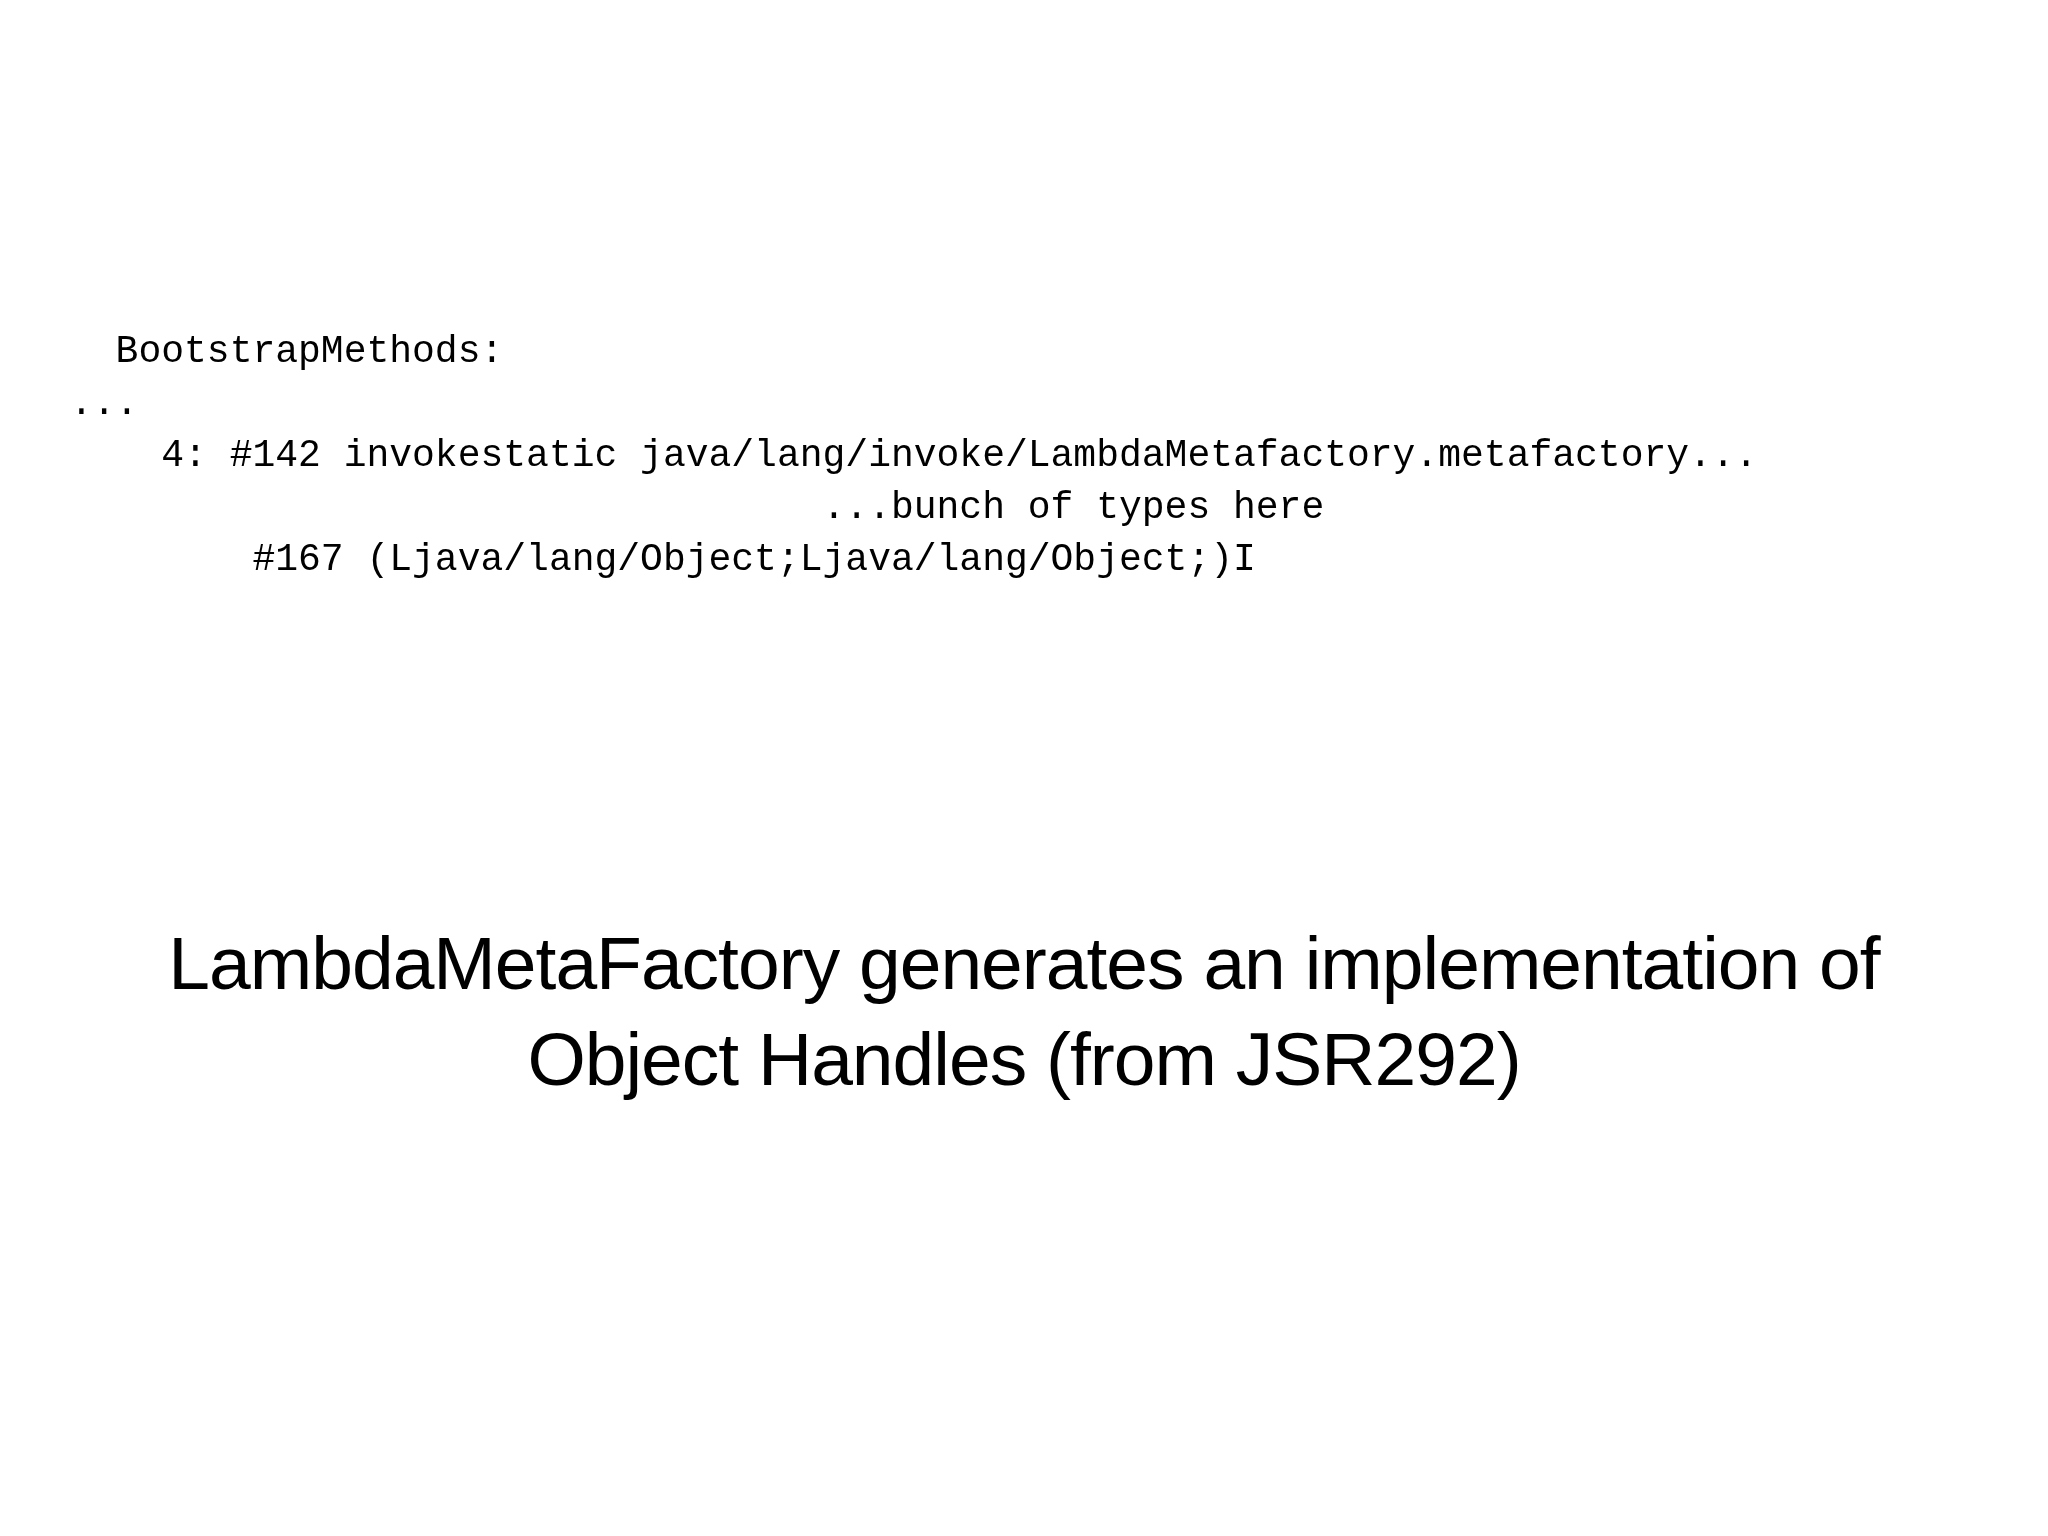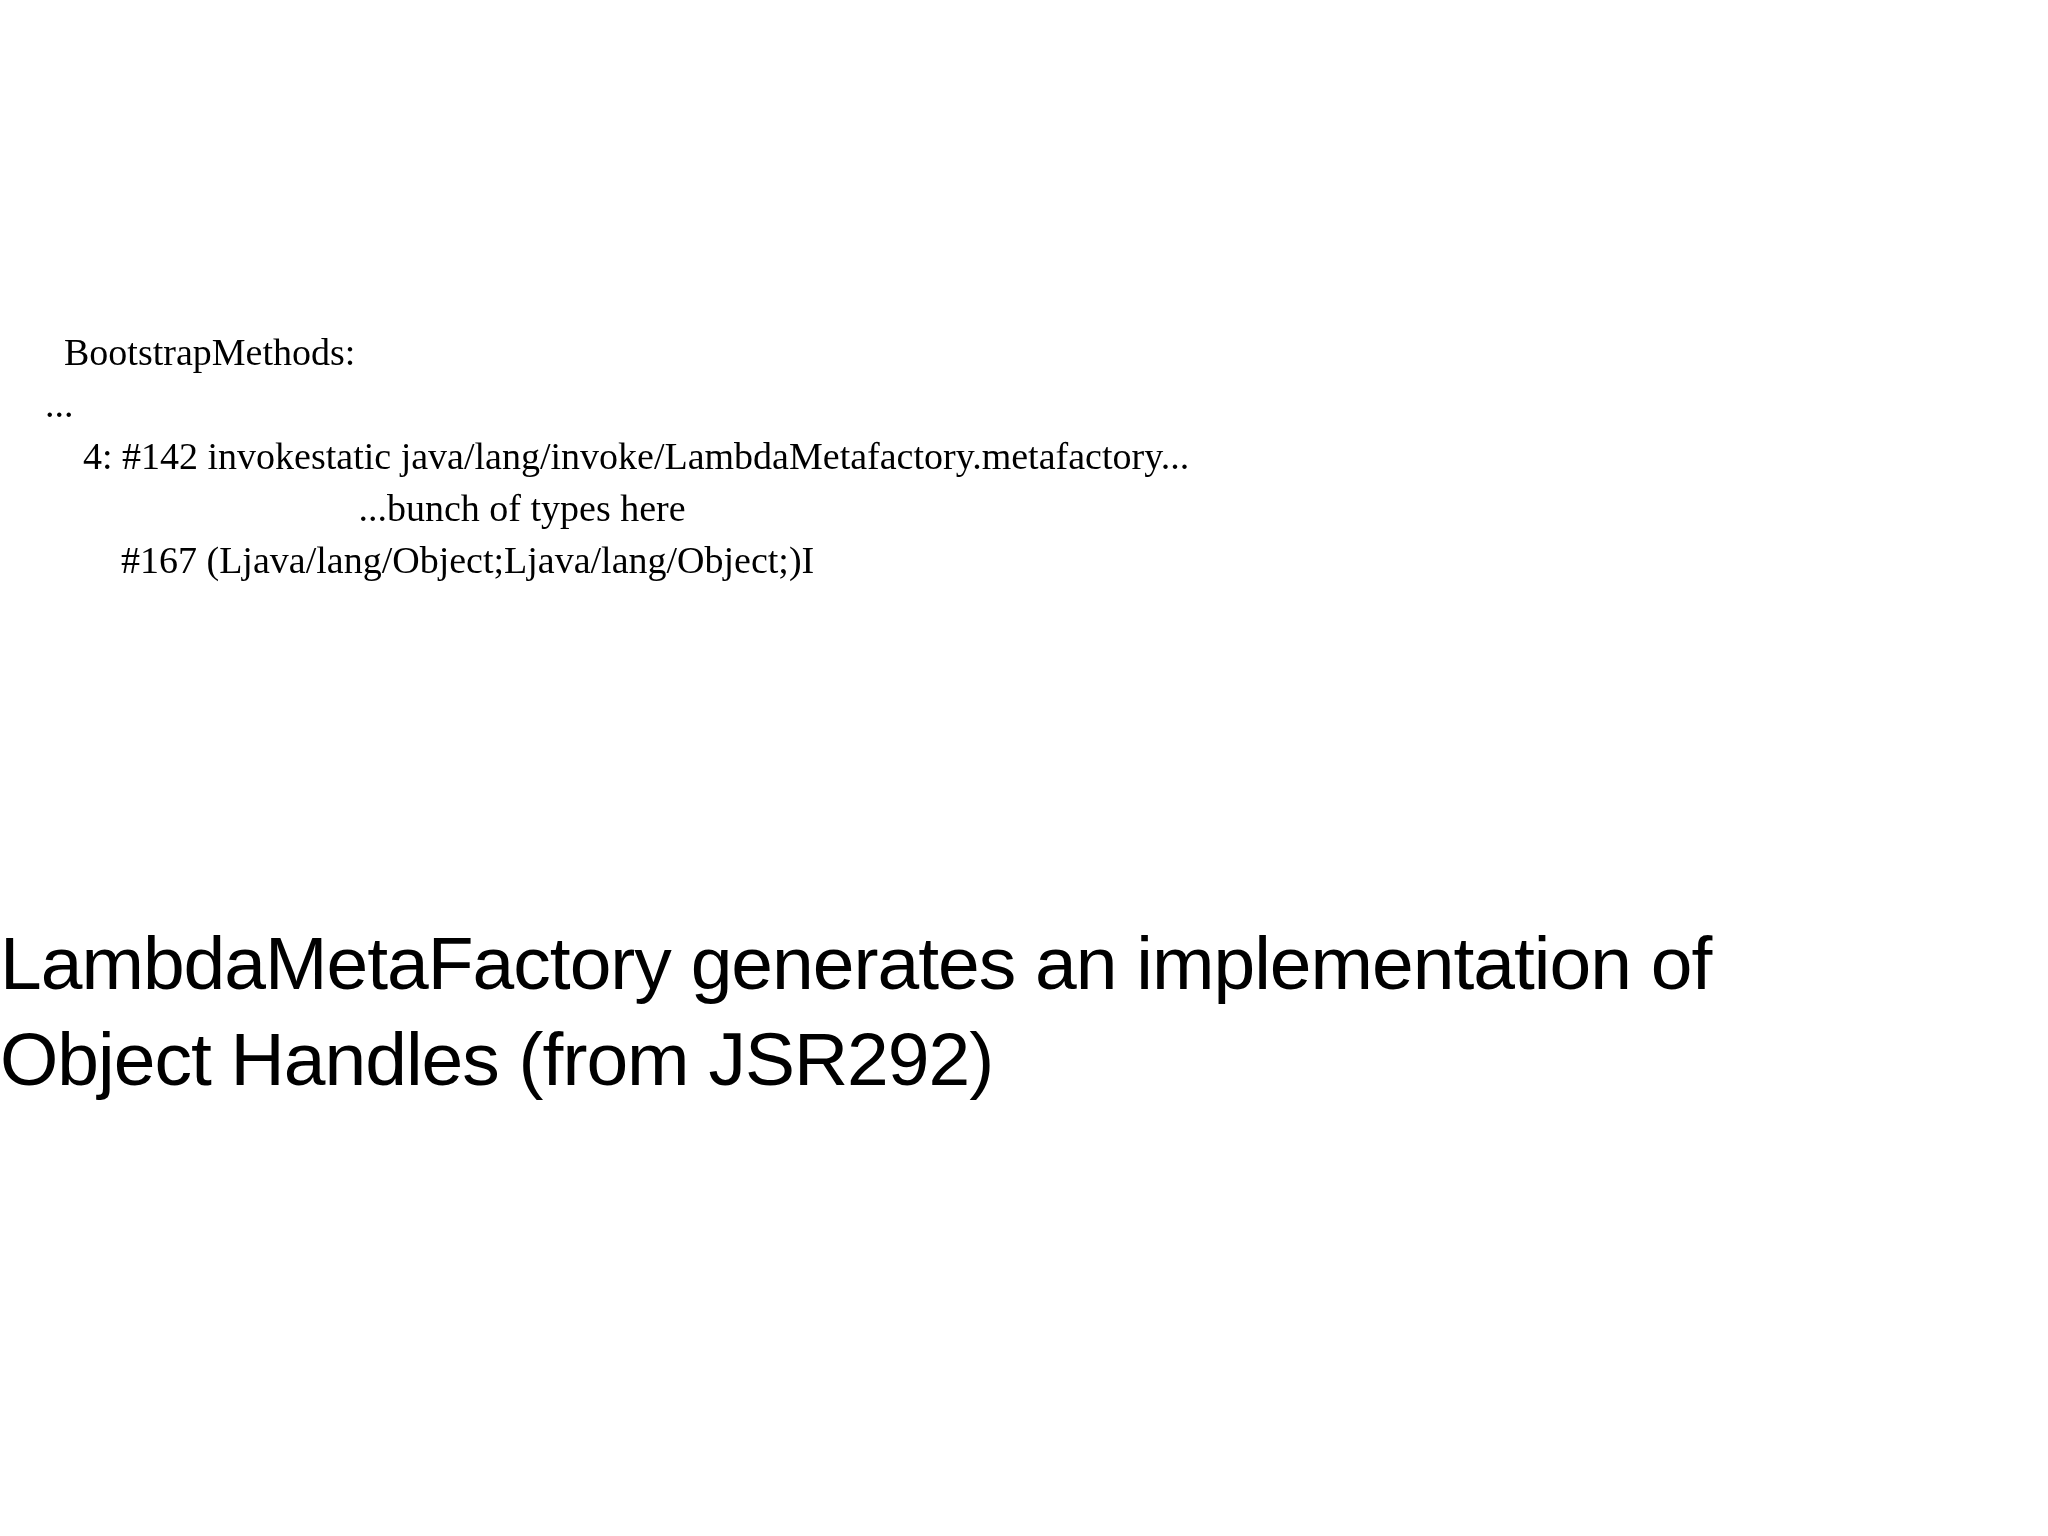--- a/index.html
+++ b/index.html
@@ -10,23 +10,23 @@
   .slide {
     position: relative;
     width: 2048px;
     height: 1536px;
     background: #ffffff;
     overflow: hidden;
     color: #000000;
   }
   .code-block {
     position: absolute;
-    left: 45px;
+    left: 70px;
     top: 326px;
-    font-family: Liberation Serif, serif;
+    font-family: Liberation Mono, monospace;
     font-size: 38px;
     color: #000000;
   }
   .code-line {
     white-space: pre;
     line-height: 52px;
     height: 52px;
   }
   .code-line span {
     white-space: pre;
@@ -34,21 +34,21 @@
   .underlined {
     text-decoration: underline;
     text-decoration-thickness: 3px;
     text-underline-offset: 6px;
   }
   .caption {
     position: absolute;
     left: 0;
     top: 915px;
     width: 2048px;
-    text-align: left;
+    text-align: center;
     font-family: "Liberation Sans", sans-serif;
     font-size: 75px;
     font-weight: 400;
     line-height: 96px;
     color: #000000;
     letter-spacing: -1px;
   }
 </style>
 </head>
 <body>

